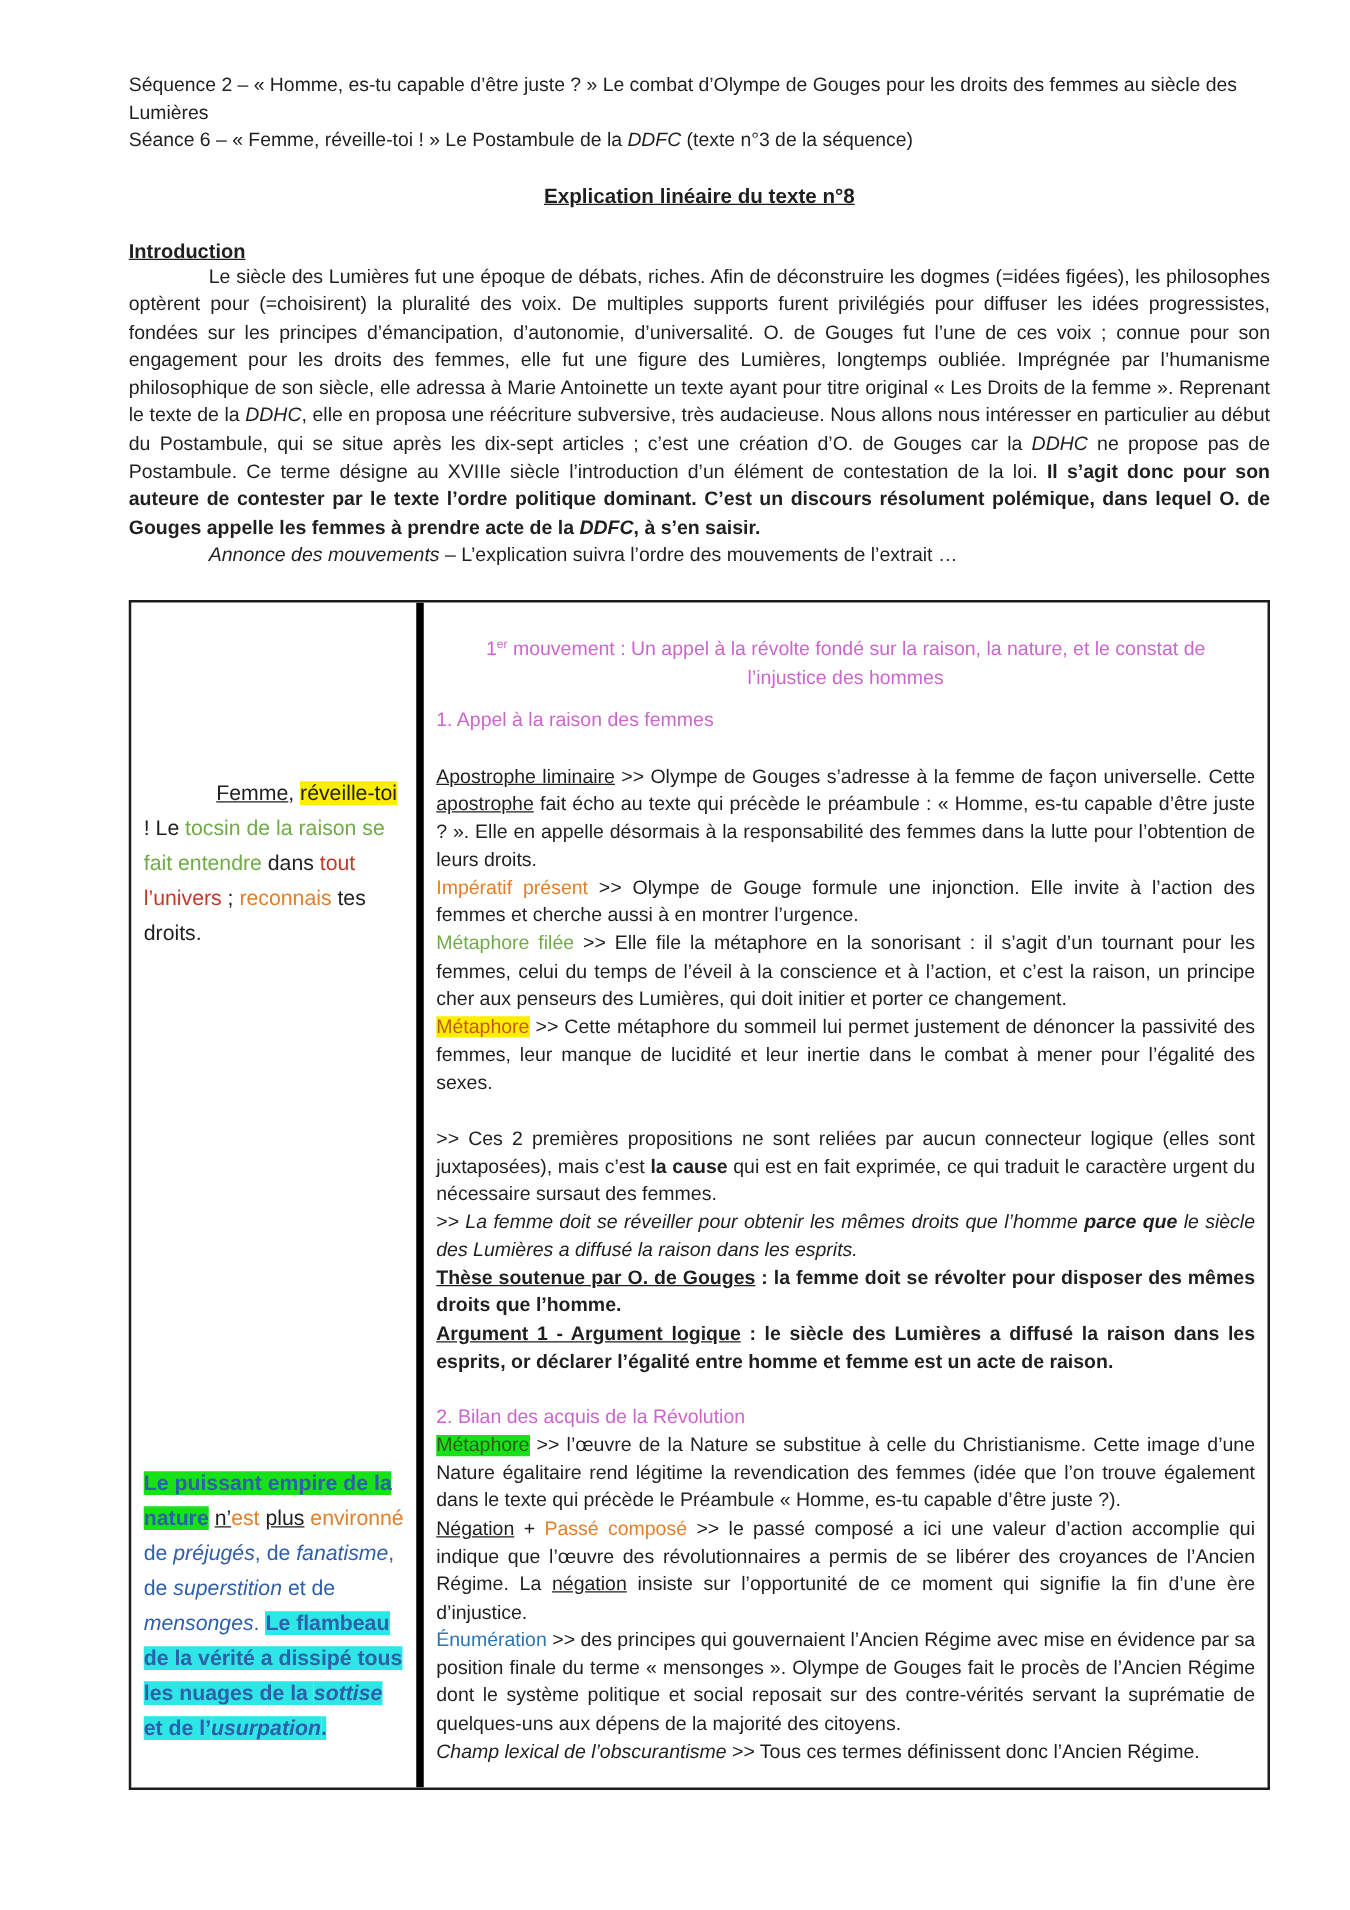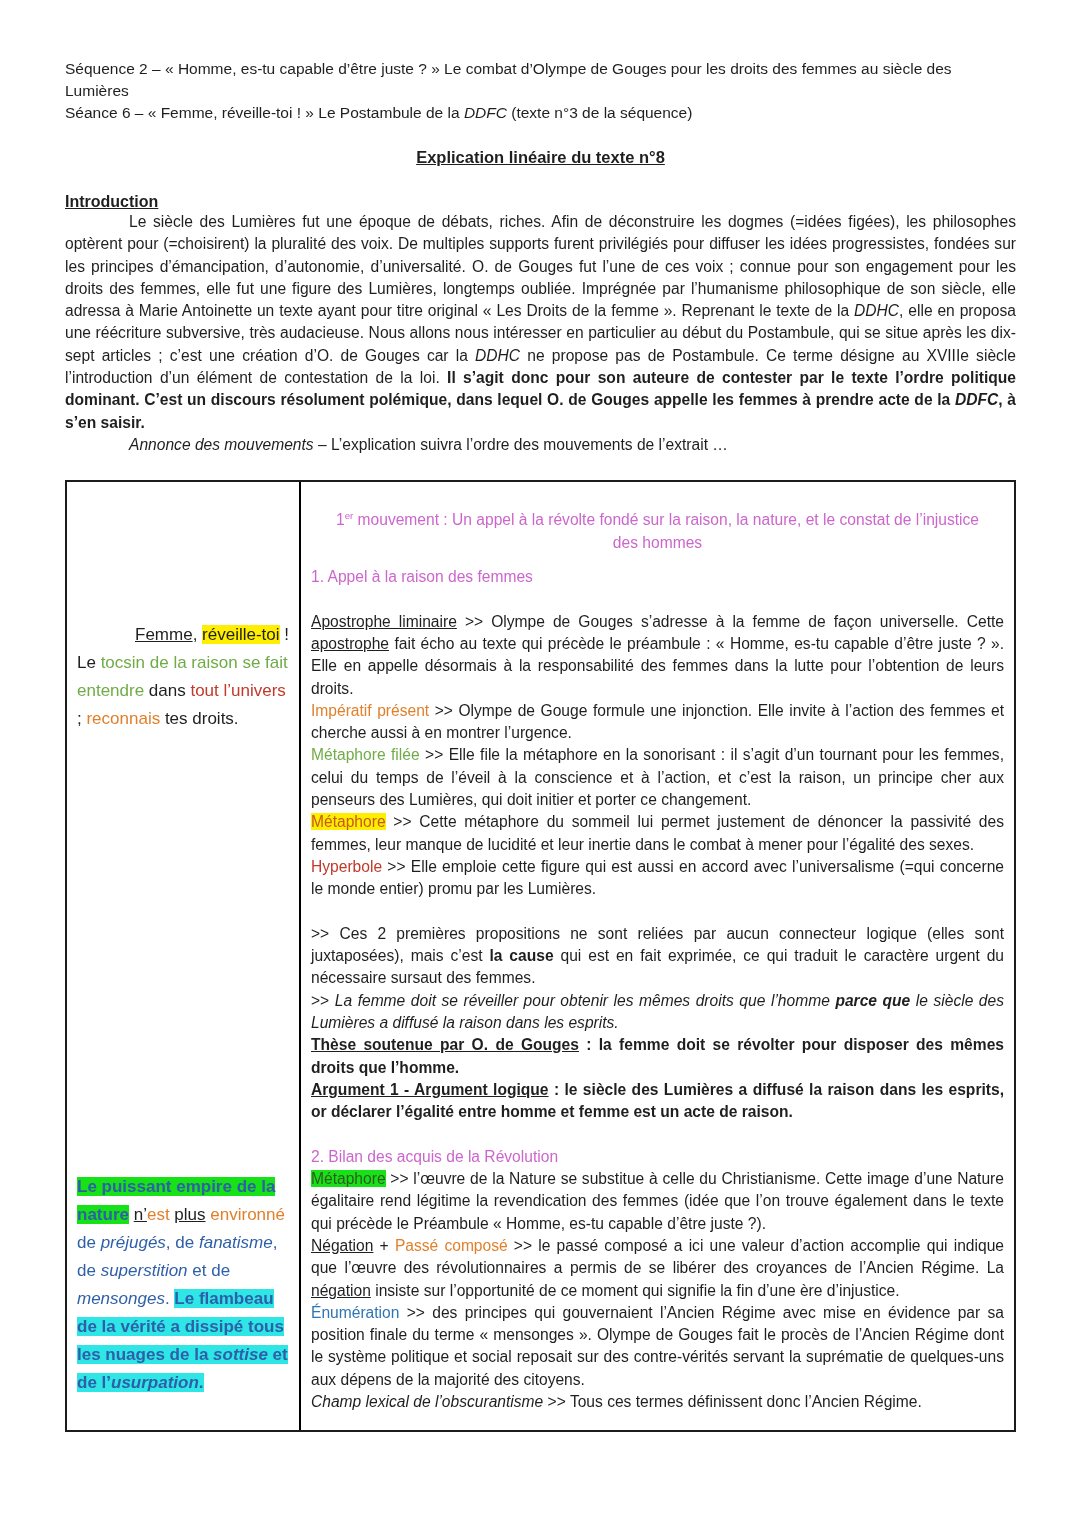--- a/index.html
+++ b/index.html
@@ -1,41 +1,41 @@
 <!DOCTYPE html>
 <html><head>
 <meta charset="utf-8">
 <style>
   html,body{margin:0;padding:0;background:#e8e8e8;}
   .page{
     width:1080px;height:1528px;background:#ffffff;margin:0 auto;
     font-family:"Liberation Sans","DejaVu Sans",sans-serif;
     color:#1f1f1f;position:relative;box-sizing:border-box;
-    padding:58px 64px 0 65px;
+    padding:58px 64px 0 103px;
   }
   .hdr{font-size:15.5px;line-height:22px;}
   .doc-title{
     text-align:center;font-weight:bold;text-decoration:underline;
     font-size:16.5px;margin-top:24px;
   }
   .intro-heading{
     font-weight:bold;text-decoration:underline;font-size:16px;margin-top:26px;
   }
   .para{
     font-size:15.6px;line-height:22.3px;text-align:justify;margin:0;
   }
   .indent{text-indent:64px;}
   .q-red{color:#c0392b;}
   
   .atable{
     margin-top:24px;border:2px solid #1c1c1c;height:952px;
     display:flex;box-sizing:border-box;overflow:hidden;
   }
   .quote-col{
-    width:234px;flex:0 0 234px;border-right:2px solid #000000;
+    width:234px;flex:0 0 234px;border-right:6px solid #000000;
     position:relative;box-sizing:border-box;text-decoration:underline;
   }
   .analysis-col{
     flex:1;box-sizing:border-box;padding:11px 10px 6px 10px;
   }
   .quote{
     position:absolute;left:10px;right:8px;
     font-size:17px;line-height:28px;
   }
   .quote-1{top:122px;text-indent:58px;}
@@ -89,21 +89,20 @@
     </div>
 
     <div class="analysis-col">
       <p class="mv-heading"><span>1</span><span class="sup">er</span><span> mouvement : Un appel à la révolte fondé sur la raison, la nature, et le constat de l’injustice des hommes</span></p>
       <p class="sub-heading">1. Appel à la raison des femmes</p>
 
       <p class="para gap-above"><span class="u">Apostrophe liminaire</span><span> &gt;&gt; Olympe de Gouges s’adresse à la femme de façon universelle. Cette </span><span class="u">apostrophe</span><span> fait écho au texte qui précède le préambule : « Homme, es-tu capable d’être juste ? ». Elle en appelle désormais à la responsabilité des femmes dans la lutte pour l’obtention de leurs droits.</span></p>
       <p class="para"><span class="c-orange">Impératif présent</span><span> &gt;&gt; Olympe de Gouge formule une injonction. Elle invite à l’action des femmes et cherche aussi à en montrer l’urgence.</span></p>
       <p class="para"><span class="c-green">Métaphore filée</span><span> &gt;&gt; Elle file la métaphore en la sonorisant : il s’agit d’un tournant pour les femmes, celui du temps de l’éveil à la conscience et à l’action, et c’est la raison, un principe cher aux penseurs des Lumières, qui doit initier et porter ce changement.</span></p>
       <p class="para"><span class="hl-y c-dorange">Métaphore</span><span> &gt;&gt; Cette métaphore du sommeil lui permet justement de dénoncer la passivité des femmes, leur manque de lucidité et leur inertie dans le combat à mener pour l’égalité des sexes.</span></p>
-      <p class="para"><span class="c-red">Hyperbole</span><span> &gt;&gt; Elle emploie cette figure qui est aussi en accord avec l’universalisme (=qui concerne le monde entier) promu par les Lumières.</span></p>
 
       <p class="para gap-above"><span>&gt;&gt; Ces 2 premières propositions ne sont reliées par aucun connecteur logique (elles sont juxtaposées), mais c’est </span><span class="b">la cause</span><span> qui est en fait exprimée, ce qui traduit le caractère urgent du nécessaire sursaut des femmes.</span></p>
       <p class="para"><span>&gt;&gt; </span><span class="i">La femme doit se réveiller pour obtenir les mêmes droits que l’homme </span><span class="bi">parce que</span><span class="i"> le siècle des Lumières a diffusé la raison dans les esprits.</span></p>
       <p class="para"><span class="b u">Thèse soutenue par O. de Gouges</span><span class="b"> : la femme doit se révolter pour disposer des mêmes droits que l’homme.</span></p>
       <p class="para"><span class="b u">Argument 1 - Argument logique</span><span class="b"> : le siècle des Lumières a diffusé la raison dans les esprits, or déclarer l’égalité entre homme et femme est un acte de raison.</span></p>
 
       <p class="sub-heading gap-above">2. Bilan des acquis de la Révolution</p>
       <p class="para"><span class="hl-g c-dgreen">Métaphore</span><span> &gt;&gt; l’œuvre de la Nature se substitue à celle du Christianisme. Cette image d’une Nature égalitaire rend légitime la revendication des femmes (idée que l’on trouve également dans le texte qui précède le Préambule « Homme, es-tu capable d’être juste ?).</span></p>
       <p class="para"><span> </span><span class="u">Négation</span><span> + </span><span class="c-orange">Passé composé</span><span> &gt;&gt; le passé composé a ici une valeur d’action accomplie qui indique que l’œuvre des révolutionnaires a permis de se libérer des croyances de l’Ancien Régime. La </span><span class="u">négation</span><span> insiste sur l’opportunité de ce moment qui signifie la fin d’une ère d’injustice.</span></p>
       <p class="para"><span class="c-blue">Énumération</span><span> &gt;&gt; des principes qui gouvernaient l’Ancien Régime avec mise en évidence par sa position finale du terme « mensonges ». Olympe de Gouges fait le procès de l’Ancien Régime dont le système politique et social reposait sur des contre-vérités servant la suprématie de quelques-uns aux dépens de la majorité des citoyens.</span></p>

